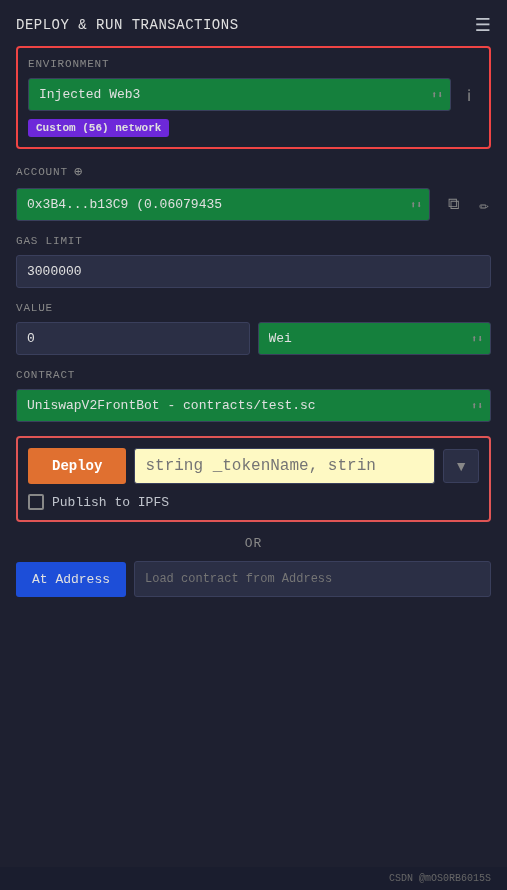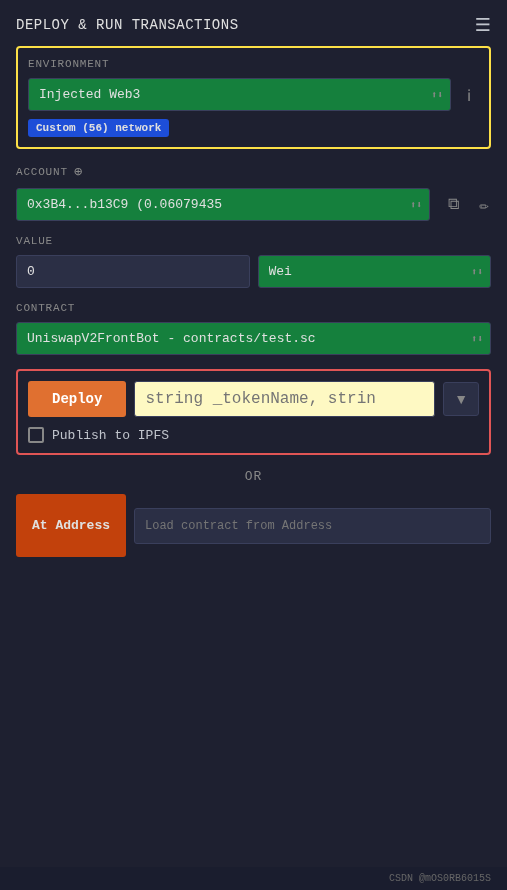--- a/index.html
+++ b/index.html
@@ -32,21 +32,21 @@
       color: #c0c4cc;
       font-size: 18px;
     }
 
     .main-content {
       padding: 0 16px 16px 16px;
     }
 
     
     .env-section {
-      border: 2px solid #fde047;
+      border: 2px solid #ef4444;
       border-radius: 4px;
       padding: 10px;
       margin-bottom: 14px;
     }
 
     .section-label {
       font-size: 11px;
       color: #888;
       letter-spacing: 0.8px;
       margin-bottom: 8px;
@@ -108,21 +108,21 @@
     .info-icon {
       color: #888;
       font-size: 16px;
       cursor: pointer;
       width: 20px;
       text-align: center;
     }
 
     .network-badge {
       display: inline-block;
-      background: #1d4ed8;
+      background: #6d28d9;
       color: #e0e0e0;
       font-size: 11px;
       padding: 3px 8px;
       border-radius: 3px;
       margin-top: 8px;
       font-weight: bold;
     }
 
     .account-row {
       display: flex;
@@ -252,28 +252,28 @@
     }
 
     
     .at-address-section {
       display: flex;
       align-items: center;
       gap: 8px;
     }
 
     .at-address-btn {
-      background: #c2410c;
+      background: #1d4ed8;
       color: #e0e0e0;
       border: none;
       border-radius: 3px;
-      padding: 24px 16px;
-      font-size: 13px;
-      font-family: 'Courier New', monospace;
-      font-weight: bold;
+      padding: 10px 16px;
+      font-size: 13px;
+      font-family: 'Courier New', monospace;
+      font-weight: normal;
       cursor: pointer;
       white-space: nowrap;
     }
 
     .at-address-input {
       flex: 1;
       background: #2b2f45;
       color: #86efac;
       border: 1px solid #3a3f5c;
       border-radius: 3px;
@@ -337,20 +337,24 @@
         <select>
           <option>0x3B4...b13C9 (0.06079435</option>
         </select>
         <span class="select-arrow">⬆⬇</span>
       </div>
       <span class="icon-btn">⧉</span>
       <span class="icon-btn">✏</span>
     </div>
   </div>
 
+  <div class="section-spacing">
+    <div class="section-label">GAS LIMIT</div>
+    <input class="input-field" type="text" value="3000000" style="">
+  </div>
 
   <div class="section-spacing">
     <div class="section-label">VALUE</div>
     <div class="value-row">
       <div class="value-input-wrapper">
         <input class="input-field" type="text" value="0" style="">
       </div>
       <div class="unit-select-wrapper select-wrapper">
         <select>
           <option>Wei</option>

